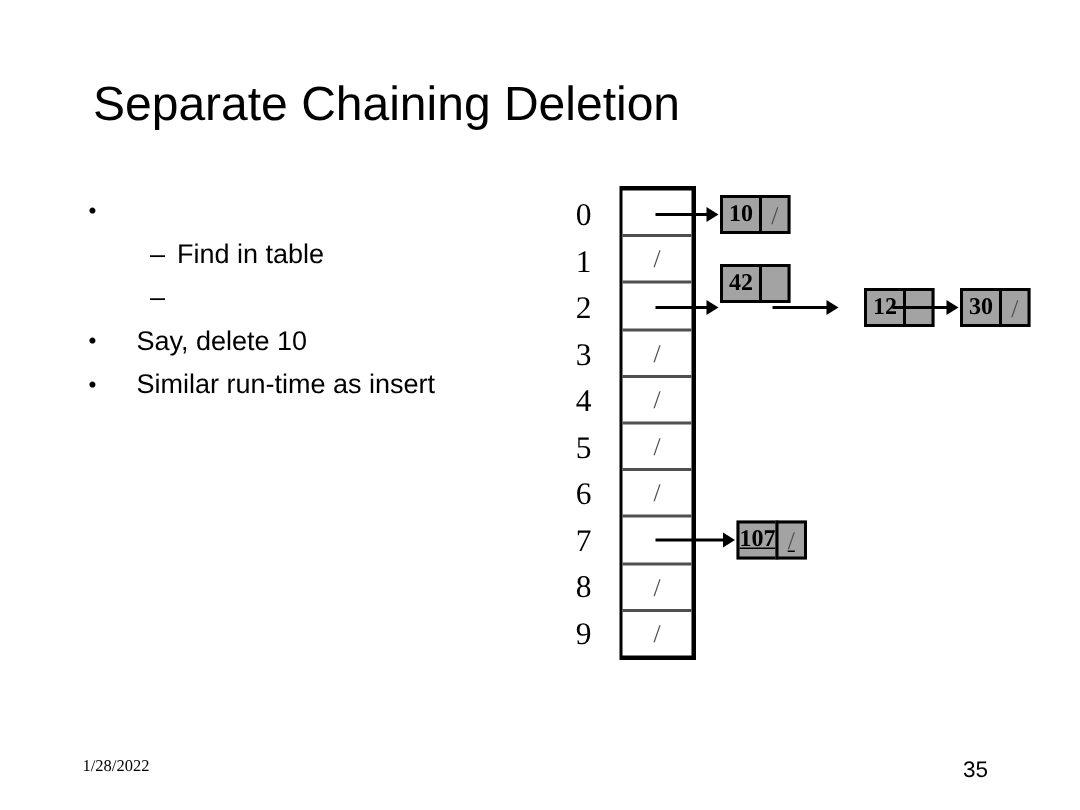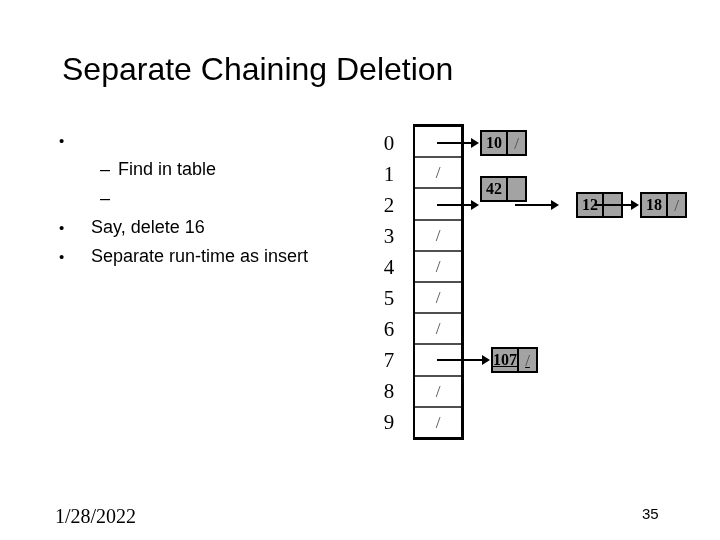--- a/index.html
+++ b/index.html
@@ -41,21 +41,21 @@
            font-family:"Liberation Serif",serif; font-weight:bold; font-size:16px;
            color:var(--ink,#000); white-space:nowrap; overflow:visible; }
   .nptr  { width:21px; border:2px solid var(--line,#000); border-left-width:2px; margin-left:-2px; }
 
   .hline { position:absolute; height:2px; background:var(--line,#000); }
   .ahead { position:absolute; width:0; height:0;
            border-top:5px solid transparent; border-bottom:5px solid transparent;
            border-left:8px solid var(--line,#000); }
 
   .footer-date { position:absolute; left:55px; top:505px; font-family:"Liberation Serif",serif;
-                 font-size:20px; color:var(--ink,#000); }
+                 font-size:11px; color:var(--ink,#000); }
   .footer-page { position:absolute; left:642px; top:505px; font-family:Liberation Sans, sans-serif;
                  font-size:15px; color:var(--ink,#000); }
 </style>
 </head>
 <body>
 
 <div class="slide">
   <h1 class="title">Separate Chaining Deletion</h1>
 
   <ul id="bullet-list" class="bullets">
@@ -64,25 +64,25 @@
       </li>
       <li class="brow l2">
         <span class="marker">–</span>
         <span class="btext">Find in table</span>
       </li>
       <li class="brow l2">
         <span class="marker">–</span>
       </li>
       <li class="brow l1">
         <span class="marker">•</span>
-        <span class="btext">Say, delete 16</span>
+        <span class="btext">Say, delete 10</span>
       </li>
       <li class="brow l1">
         <span class="marker">•</span>
-        <span class="btext">Separate run-time as insert</span>
+        <span class="btext">Similar run-time as insert</span>
       </li>
     </ul>
 
   <div id="diagram" class="diagram">
     <div id="array-col" class="array-col">
         <div class="acell"></div>
         <div class="acell">
           <span class="slash">/</span>
         </div>
         <div class="acell"></div>
@@ -125,21 +125,21 @@
       </div>
       <div class="hline" style="left: 515px; top: 204px; width: 38px;"></div>
       <div class="ahead" style="left: 551px; top: 200px;"></div>
       <div class="node" style="left: 560px; top: 192px; margin-left: 16px;">
         <div class="ncell ndata">12</div>
         <div class="ncell nptr"></div>
       </div>
       <div class="hline" style="left: 595px; top: 204px; width: 38px;"></div>
       <div class="ahead" style="left: 631px; top: 200px;"></div>
       <div class="node" style="left: 640px; top: 192px;">
-        <div class="ncell ndata">18</div>
+        <div class="ncell ndata">30</div>
         <div class="ncell nptr">
           <span class="slash">/</span>
         </div>
       </div>
       <div class="idx" style="left: 376px; top: 222px;">3</div>
       <div class="idx" style="left: 376px; top: 253px;">4</div>
       <div class="idx" style="left: 376px; top: 284px;">5</div>
       <div class="idx" style="left: 376px; top: 315px;">6</div>
       <div class="idx" style="left: 376px; top: 346px;">7</div>
       <div class="hline" style="left: 437px; top: 359px; width: 47px;"></div>

